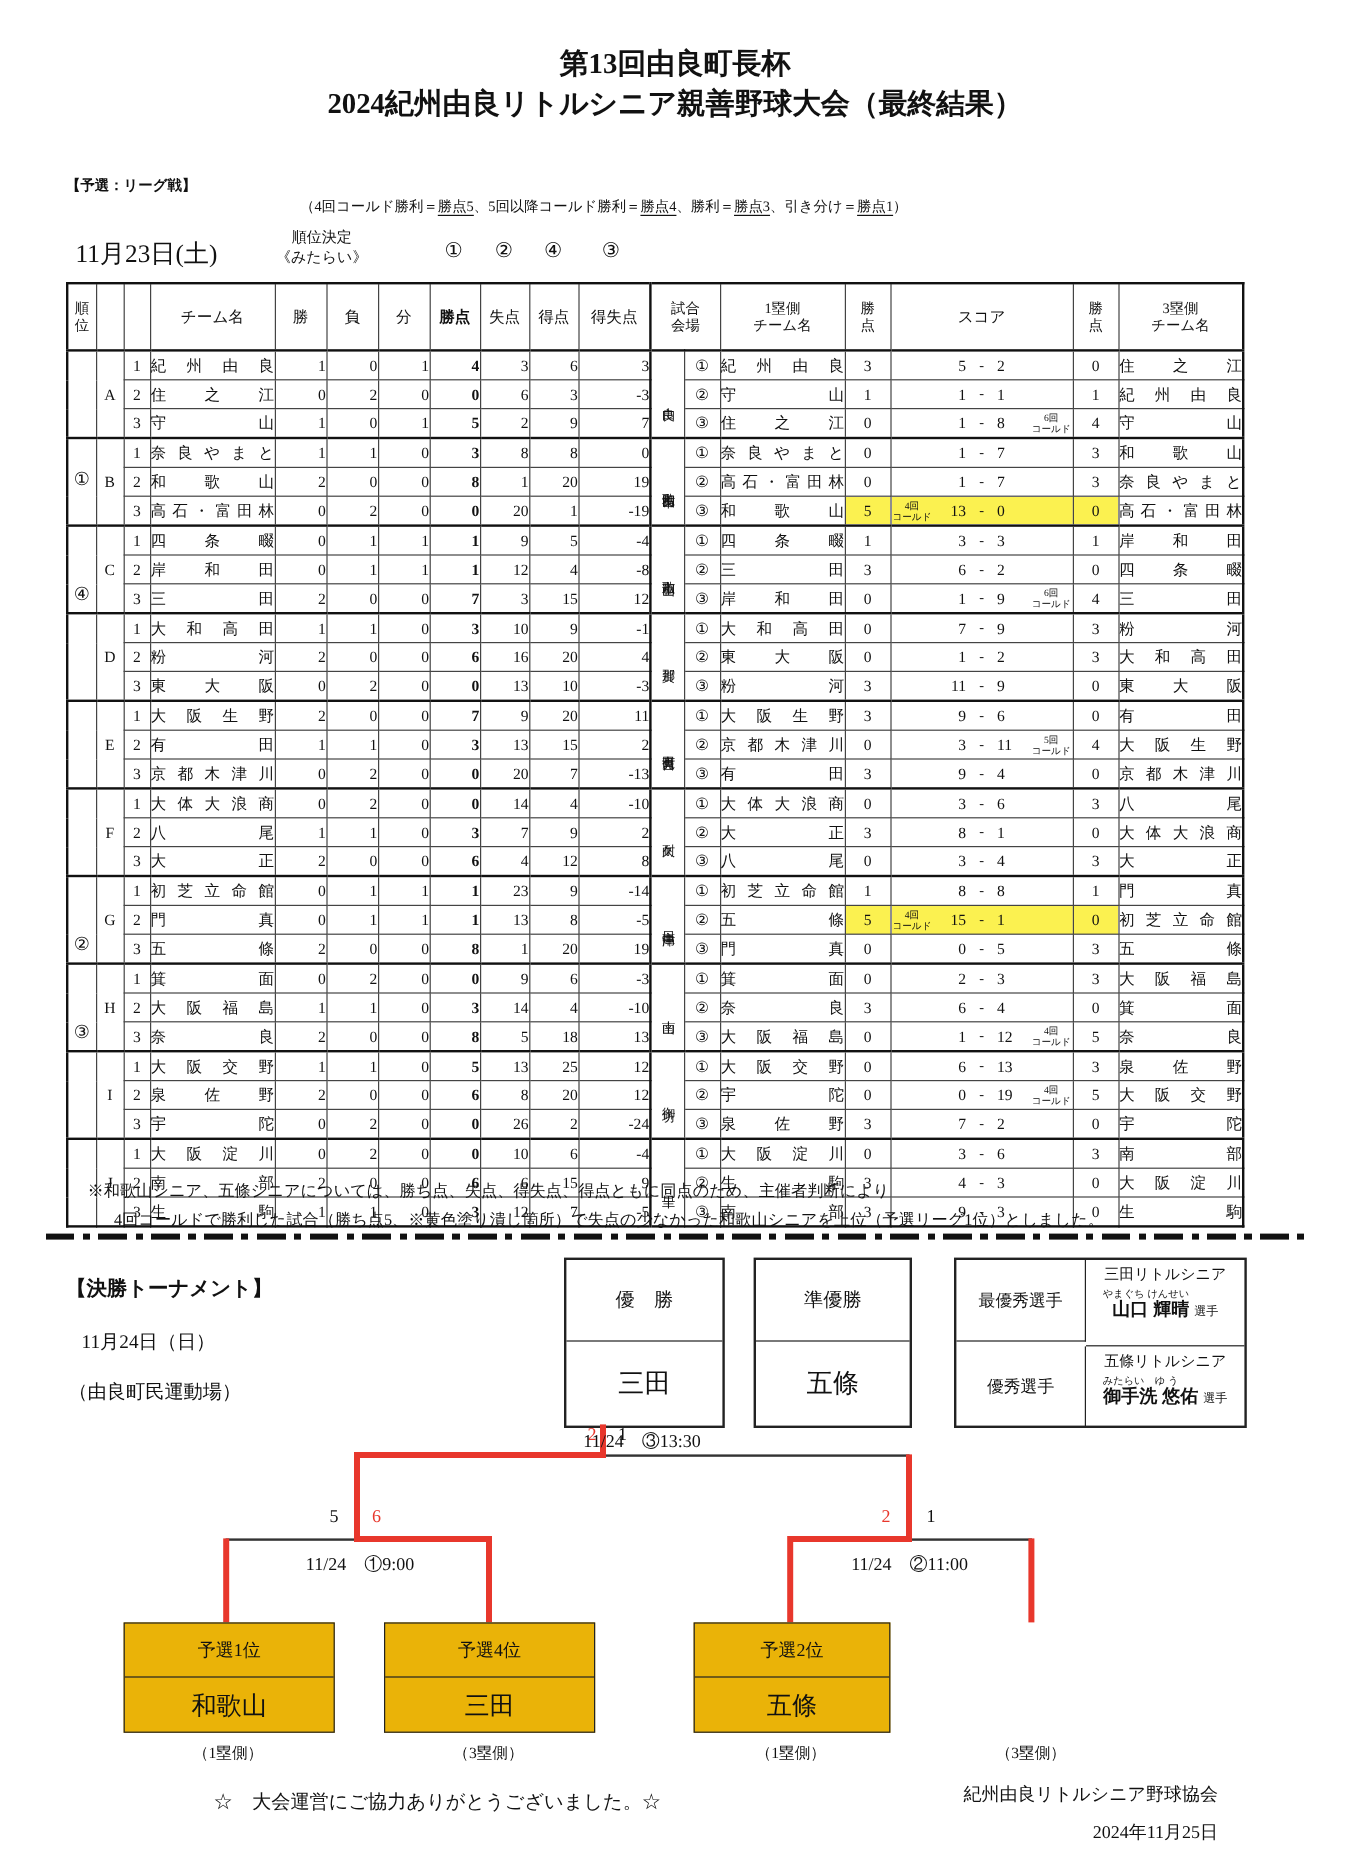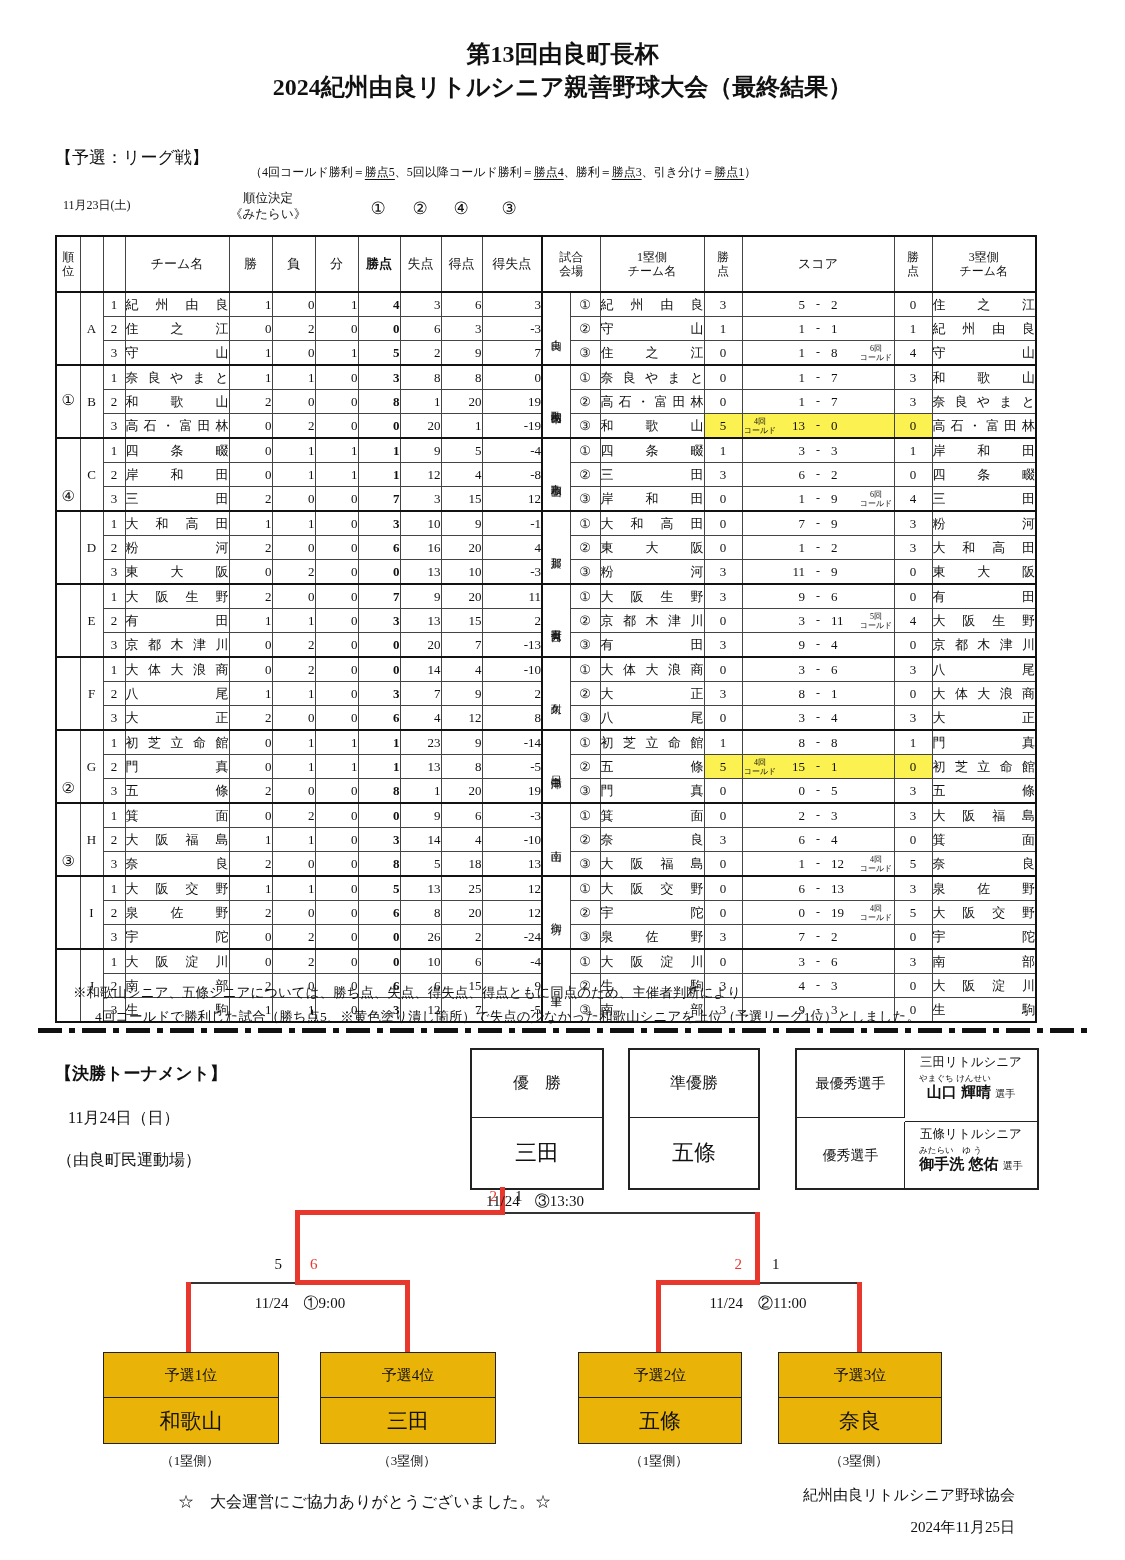--- a/index.html
+++ b/index.html
@@ -1,24 +1,24 @@
 <!DOCTYPE html>
 <html style="--red: #e8372c; --yellow: #fbf150;"><head>
 <meta charset="utf-8">
 <style>
   html,body{margin:0;padding:0;background:#fff;}
   .page{position:relative;width:1125px;height:1560px;background:#fff;overflow:hidden;
         font-family:"Liberation Serif","DejaVu Serif",serif;color:#111;}
   
   .title{position:absolute;top:38px;left:0;width:100%;text-align:center;
          font-weight:bold;font-size:24px;line-height:33px;}
-  .sec-label{position:absolute;left:55px;top:146px;font-size:17px;font-weight:normal;}
+  .sec-label{position:absolute;left:55px;top:146px;font-size:12px;font-weight:bold;}
   .rules{position:absolute;left:250px;top:164px;font-size:12px;}
   .rules u{text-underline-offset:3px;}
-  .p-date{position:absolute;left:63px;top:197px;font-size:12px;}
+  .p-date{position:absolute;left:63px;top:197px;font-size:21px;}
   .p-title{position:absolute;left:230px;top:190px;font-size:12.5px;line-height:16px;
            text-align:center;white-space:pre-line;}
   .p-mark{position:absolute;top:198px;width:24px;text-align:center;font-size:17px;}
   
   table.league{position:absolute;left:55px;top:235px;width:980px;border-collapse:collapse;
                table-layout:fixed;border:2.5px solid #111;}
   .league td{border:1px solid #444;height:23px;padding:0;font-size:13px;line-height:23px;
              overflow:hidden;vertical-align:middle;}
   .league thead td{height:54px;text-align:center;white-space:pre-line;line-height:16px;
                    font-size:13px;border-bottom:2px solid #111;}
@@ -1012,24 +1012,20 @@
     <div class="slot-team">和歌山</div>
   </div>
   <div class="slot" style="left:320px;width:174px;">
     <div class="slot-seed">予選4位</div>
     <div class="slot-team">三田</div>
   </div>
   <div class="slot" style="left:578px;width:162px;">
     <div class="slot-seed">予選2位</div>
     <div class="slot-team">五條</div>
   </div>
-  <div class="slot" style="left:778px;width:162px;">
-    <div class="slot-seed">予選3位</div>
-    <div class="slot-team">奈良</div>
-  </div>
   <div class="slot-cap" style="left:103px;width:174px;">（1塁側）</div>
   <div class="slot-cap" style="left:320px;width:174px;">（3塁側）</div>
   <div class="slot-cap" style="left:578px;width:162px;">（1塁側）</div>
   <div class="slot-cap" style="left:778px;width:162px;">（3塁側）</div>
 
   <div class="f-thanks">☆　大会運営にご協力ありがとうございました。☆</div>
   <div class="f-org">紀州由良リトルシニア野球協会</div>
   <div class="f-date">2024年11月25日</div>
 </div>
 

